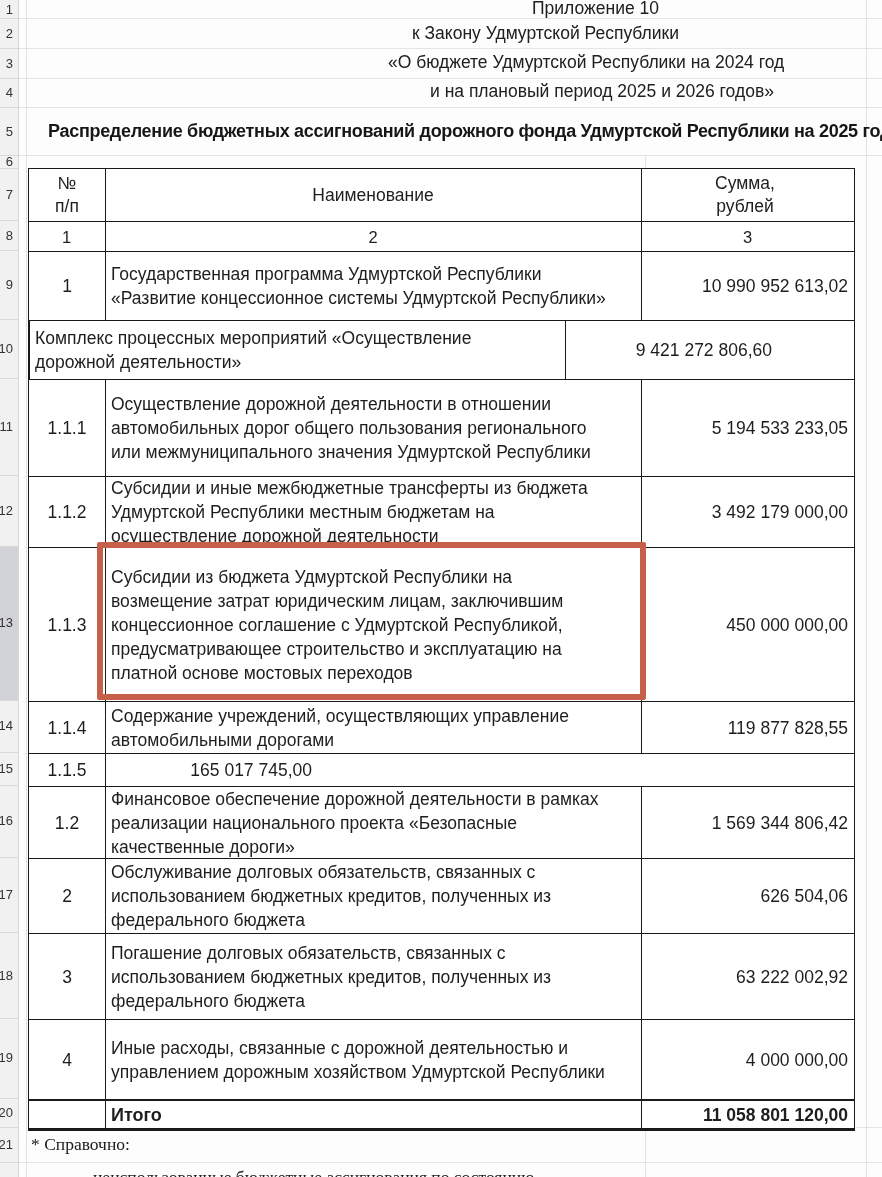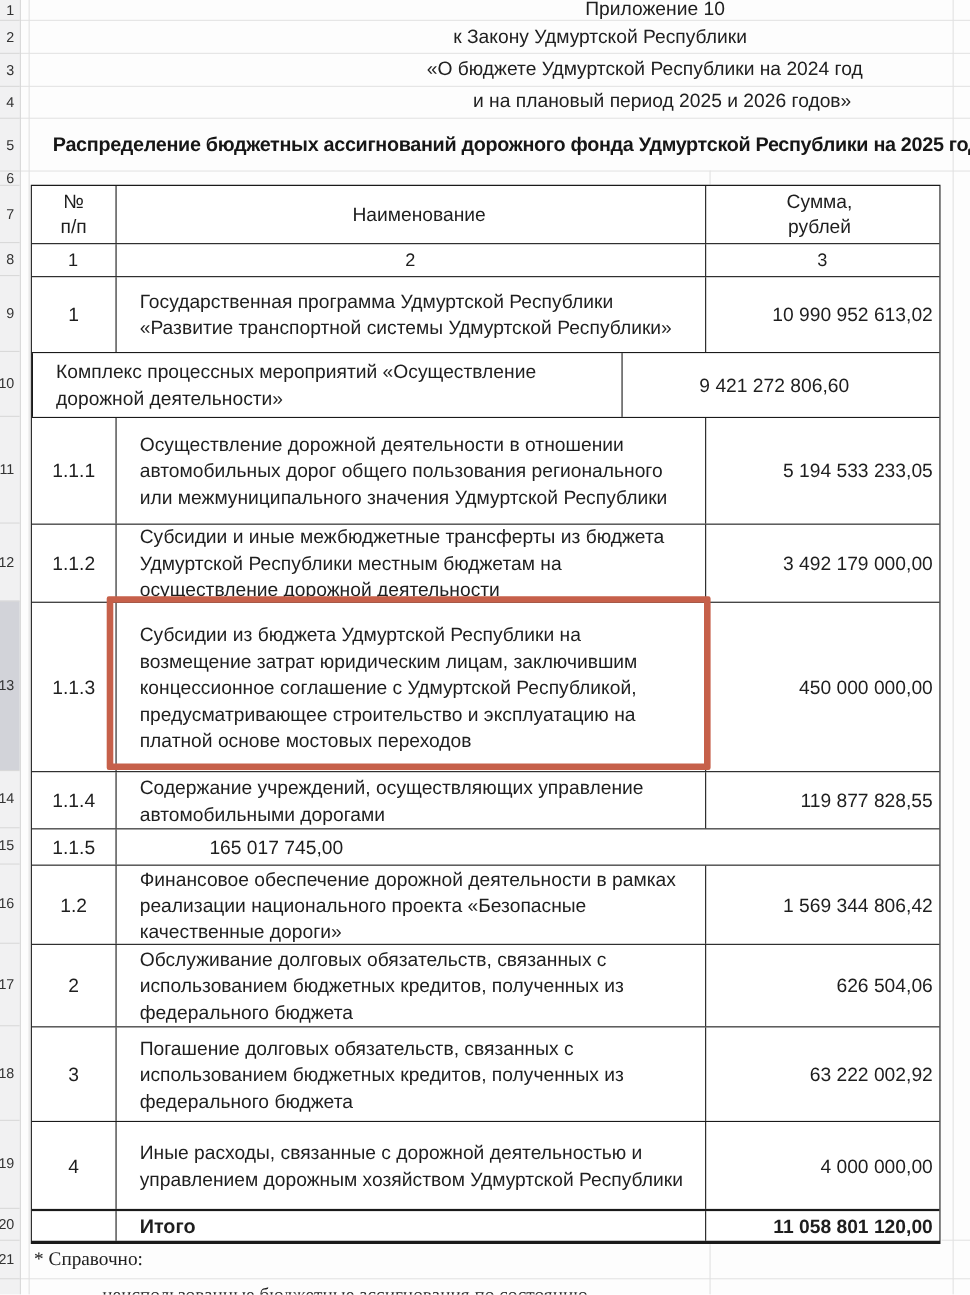--- a/index.html
+++ b/index.html
@@ -22,21 +22,21 @@
   
   #budget-table{
     position:absolute;left:28px;top:168px;background:#fff;
     border:1.5px solid #1a1a1a;border-bottom-width:3px;z-index:2;
   }
   .t-row{display:flex;box-sizing:border-box;border-top:1.5px solid #1a1a1a;}
   .t-row.first{border-top:none;}
   .t-row.total-row{border-top-width:2px;}
   .cell{box-sizing:border-box;display:flex;align-items:center;font-size:17.5px;line-height:24px;}
   .cell-num{width:76px;justify-content:center;text-align:center;}
-  .cell-name{width:536px;border-left:1.5px solid #1a1a1a;padding:2px 6px 2px 21px;white-space:pre-line;}
+  .cell-name{width:536px;border-left:1.5px solid #1a1a1a;padding:2px 6px 2px 5px;white-space:pre-line;}
   .cell-sum{width:213px;border-left:1.5px solid #1a1a1a;justify-content:flex-end;padding-right:6px;text-align:left;}
   .hdr .cell{white-space:pre-line;justify-content:center;text-align:center;line-height:23px;}
   .hdr .cell-name{align-items:center;}
   .idx .cell{justify-content:center;text-align:center;font-size:16.5px;padding:0 6px 0 5px;}
   .total-row .cell-name{font-weight:bold;font-size:18px;align-items:center;}
   .total-row .cell-sum{font-weight:bold;}
   
   #highlight-box{position:absolute;left:97px;top:542px;width:549px;height:158px;box-sizing:border-box;border:6px solid #c6604a;border-radius:2px;z-index:5;}
   
   .note{position:absolute;font-size:17.5px;line-height:22px;white-space:nowrap;color:#202020;font-family:Liberation Serif, serif;}
@@ -122,21 +122,21 @@
 рублей</div>
     </div>
     <div class="t-row idx" style="height:30px">
       <div class="cell cell-num">1</div>
       <div class="cell cell-name">2</div>
       <div class="cell cell-sum">3</div>
     </div>
     <div class="t-row" style="height:69px">
       <div class="cell cell-num">1</div>
       <div class="cell cell-name">Государственная программа Удмуртской Республики
-«Развитие транспортной системы Удмуртской Республики»</div>
+«Развитие концессионное системы Удмуртской Республики»</div>
       <div class="cell cell-sum">10 990 952 613,02</div>
     </div>
     <div class="t-row" style="height:59px">
       <div class="cell cell-name">Комплекс процессных мероприятий «Осуществление
 дорожной деятельности»</div>
       <div class="cell cell-sum">9 421 272 806,60</div>
     </div>
     <div class="t-row" style="height:97px">
       <div class="cell cell-num">1.1.1</div>
       <div class="cell cell-name">Осуществление  дорожной деятельности в отношении

